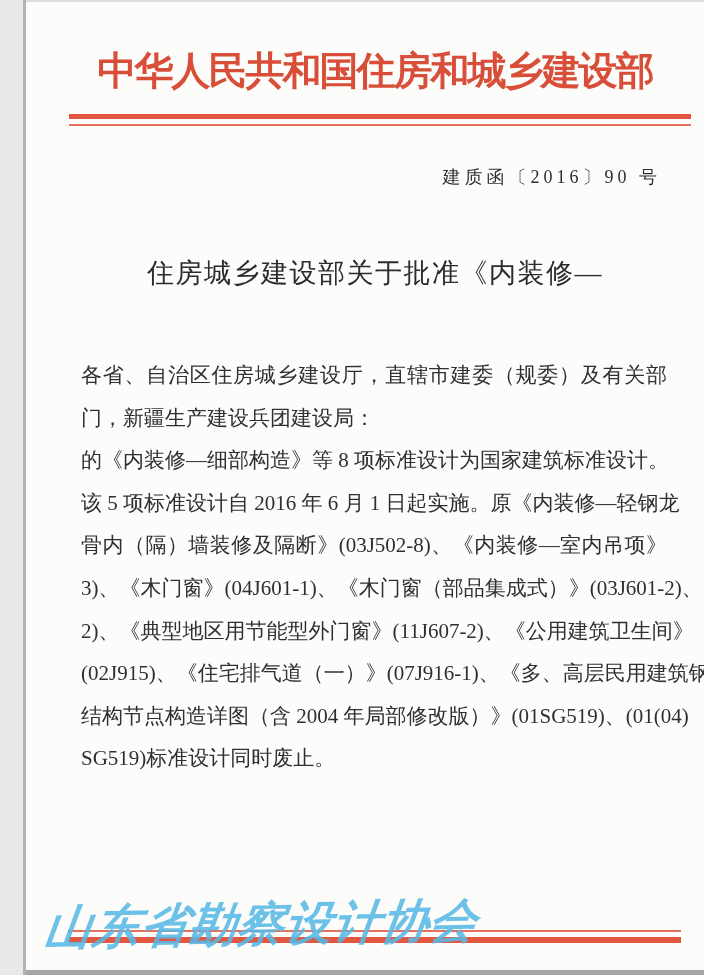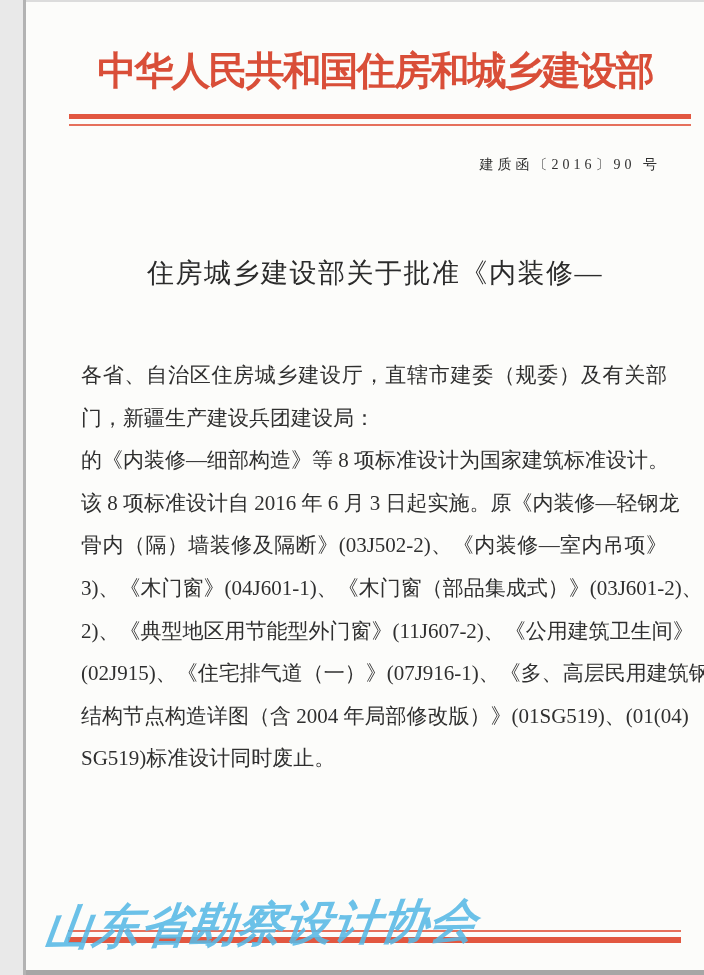--- a/index.html
+++ b/index.html
@@ -25,22 +25,22 @@
     color:var(--header-red,#d94e38);
     white-space:nowrap;
   }
   .rule{position:absolute;left:46px;width:622px;background:var(--rule-red,#e25740);}
   .rule-top-thick{top:114px;height:5px;}
   .rule-top-thin{top:124px;height:2px;opacity:.85;}
   .rule-bottom-thin{top:930px;height:2px;opacity:.85;width:613px;left:45px;}
   .rule-bottom-thick{top:937px;height:6px;width:613px;left:45px;}
   
   .doc-number{
-    position:absolute;top:156px;right:66px;
-    font-size:14px;letter-spacing:4px;
+    position:absolute;top:165px;right:66px;
+    font-size:18px;letter-spacing:4px;
     color:var(--body-text,#2f2f2f);
     white-space:nowrap;
   }
   
   .doc-title{
     position:absolute;top:252px;left:0;width:100%;
     margin:0;text-align:center;
     font-size:27px;font-weight:normal;
     line-height:42.5px;letter-spacing:1.5px;
     color:#2b2b2b;
@@ -84,22 +84,22 @@
   <div class="doc-number">建质函〔2016〕90 号</div>
 
   <h1 class="doc-title">
     <div>住房城乡建设部关于批准《内装修—</div>
   </h1>
 
   <div class="bodytext">
     <div class="bl">各省、自治区住房城乡建设厅，直辖市建委（规委）及有关部</div>
     <div class="bl short">门，新疆生产建设兵团建设局：</div>
     <div class="bl">的《内装修—细部构造》等 8 项标准设计为国家建筑标准设计。</div>
-    <div class="bl">该 8 项标准设计自 2016 年 6 月 3 日起实施。原《内装修—轻钢龙</div>
-    <div class="bl">骨内（隔）墙装修及隔断》(03J502-2)、《内装修—室内吊项》</div>
+    <div class="bl">该 5 项标准设计自 2016 年 6 月 1 日起实施。原《内装修—轻钢龙</div>
+    <div class="bl">骨内（隔）墙装修及隔断》(03J502-8)、《内装修—室内吊项》</div>
     <div class="bl">3)、《木门窗》(04J601-1)、《木门窗（部品集成式）》(03J601-2)、</div>
     <div class="bl">2)、《典型地区用节能型外门窗》(11J607-2)、《公用建筑卫生间》</div>
     <div class="bl">(02J915)、《住宅排气道（一）》(07J916-1)、《多、高层民用建筑钢</div>
     <div class="bl">结构节点构造详图（含 2004 年局部修改版）》(01SG519)、(01(04)</div>
     <div class="bl short">SG519)标准设计同时废止。</div>
   </div>
 
   <div class="rule rule-bottom-thin"></div>
   <div class="rule rule-bottom-thick"></div>
 

